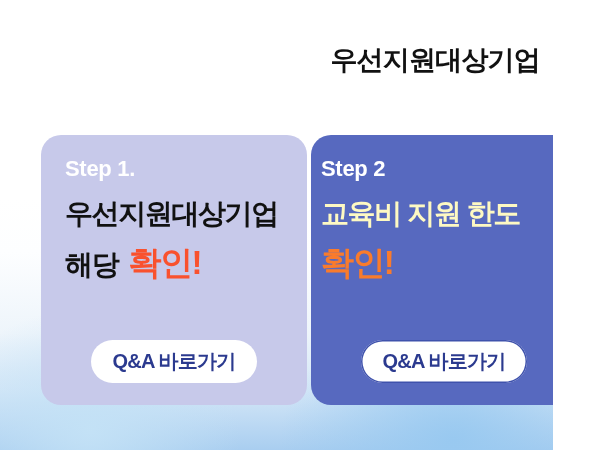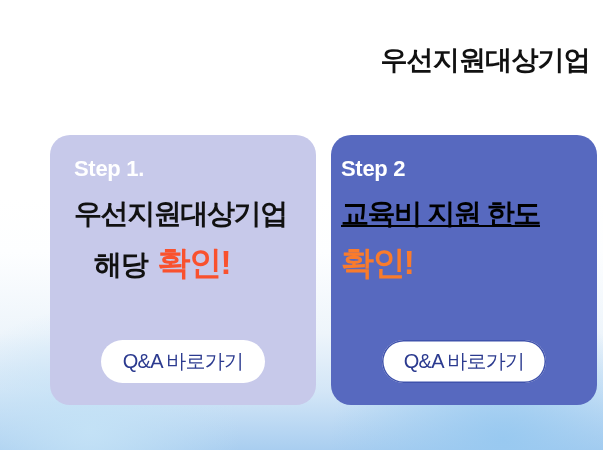--- a/index.html
+++ b/index.html
@@ -9,21 +9,21 @@
 
   body {
     width: 603px;
     height: 450px;
     overflow: hidden;
     font-family: "Liberation Sans", "DejaVu Sans", sans-serif;
   }
 
   #banner {
     position: relative;
-    width: 603px;
+    width: 553px;
     height: 450px;
     background:
       linear-gradient(to bottom,
         #ffffff 0%,
         #ffffff 44%,
         #fdfeff 56%,
         #eef5fb 74%,
         #d3e6f7 87%,
         #a9cef0 100%);
     overflow: hidden;
@@ -76,25 +76,25 @@
     color: #f9512e;
     letter-spacing: -1.2px;
     line-height: 1;
     margin-left: 13px;
   }
 
   
   #cards {
     position: absolute;
     top: 135px;
-    left: 50px;
+    left: 41px;
     width: 552px;
     height: 270px;
     display: flex;
-    gap: 15px;
+    gap: 4px;
   }
 
   .card {
     position: relative;
     width: 266px;
     height: 270px;
     border-radius: 20px;
     box-sizing: border-box;
     padding: 23px 0 0 0;
     display: flex;
@@ -127,39 +127,37 @@
     letter-spacing: -1.4px;
     line-height: 1;
     white-space: nowrap;
   }
 
   .card-left .card-line-main {
     color: #111111;
   }
 
   .card-right .card-line-main {
-    color: #000000;
-    text-decoration: underline;
+    color: #fef9c3;
   }
 
   .card-line-second {
     margin-top: 18px;
     display: flex;
     align-items: baseline;
     white-space: nowrap;
     line-height: 1;
   }
 
   .second-prefix {
     font-size: 28px;
     font-weight: bold;
     color: #111111;
     letter-spacing: -1.2px;
     line-height: 1;
-    margin-left: 20px;
   }
 
   .second-accent {
     font-size: 33px;
     font-weight: bold;
     letter-spacing: -1.6px;
     line-height: 1;
   }
 
   .card-left .second-accent {
@@ -178,21 +176,21 @@
     right: 0;
     bottom: 22px;
     display: flex;
     justify-content: center;
   }
 
   .cta-button {
     background: #ffffff;
     color: #2b3a8f;
     font-size: 20px;
-    font-weight: normal;
+    font-weight: bold;
     letter-spacing: -0.8px;
     line-height: 1;
     padding: 11px 22px 12px 22px;
     border-radius: 22px;
     border: none;
     white-space: nowrap;
     font-family: inherit;
     cursor: pointer;
   }
 

